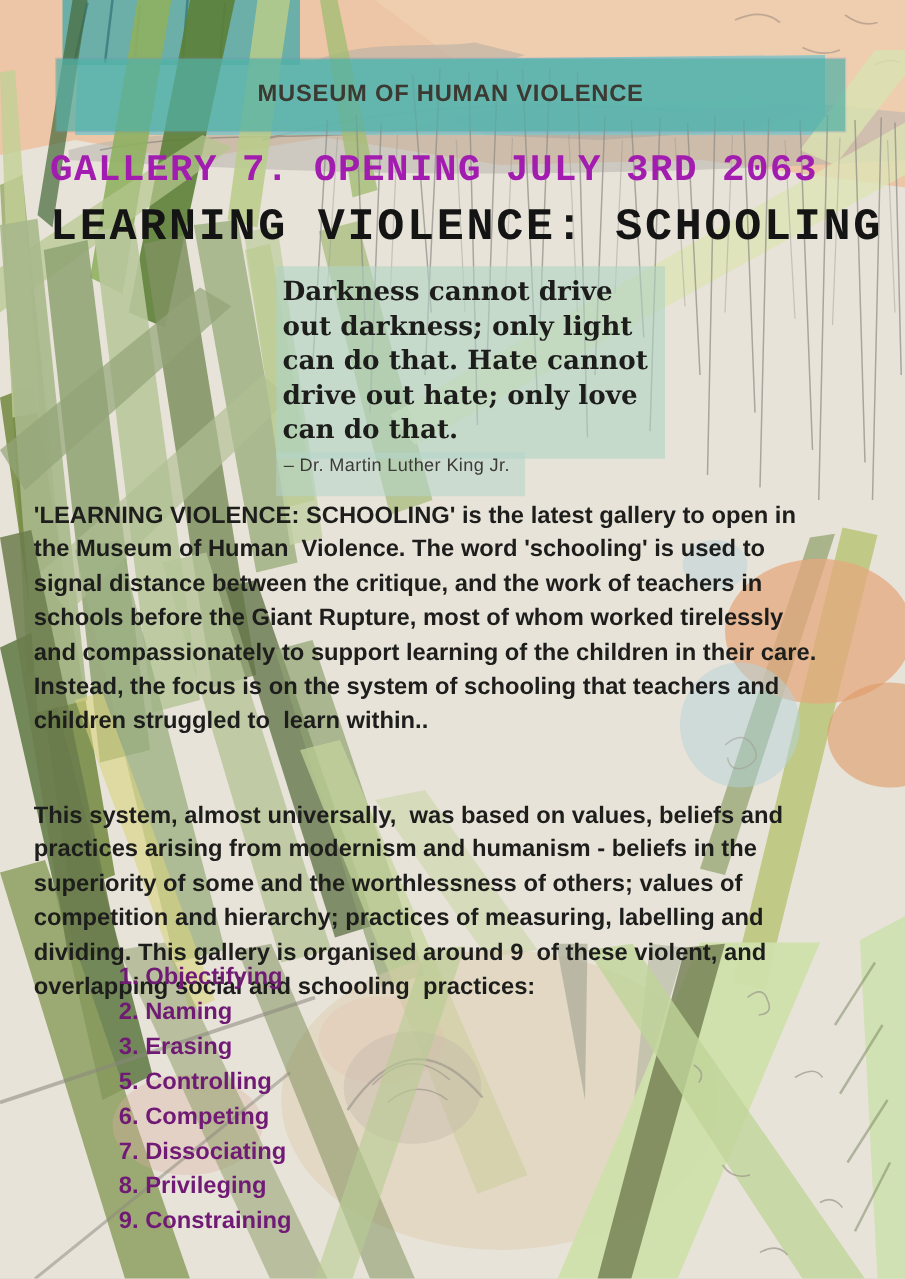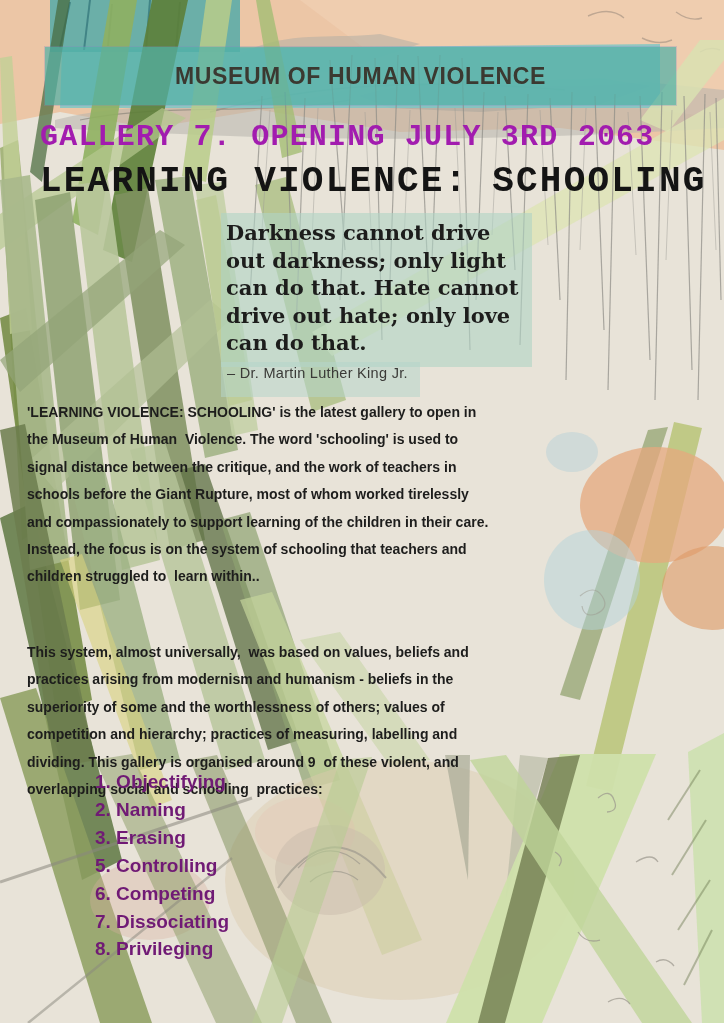--- a/index.html
+++ b/index.html
@@ -9,21 +9,21 @@
   }
   .bg{position:absolute;left:0;top:0;width:724px;height:1023px;display:block;}
 
   .banner{
     position:absolute;left:45px;top:47px;width:631px;height:58px;
     background:rgba(82,176,166,0.72);
     outline:1px solid rgba(125,135,195,0.28);
     display:flex;align-items:center;justify-content:center;
   }
   .banner-label{
-    font-size:23px;font-weight:bold;letter-spacing:0.6px;color:#3b3931;
+    font-size:19px;font-weight:bold;letter-spacing:0.6px;color:#3b3931;
   }
 
   .title1{
     position:absolute;left:40px;top:120px;margin:0;
     font-family:"Liberation Mono",monospace;font-weight:bold;
     font-size:30px;letter-spacing:1.2px;color:#a21caf;white-space:pre;
   }
   .title2{
     position:absolute;left:40px;top:161px;margin:0;
     font-family:"Liberation Mono",monospace;font-weight:bold;
@@ -39,21 +39,21 @@
   }
   .attribution{
     position:absolute;left:221px;top:362px;margin:0;display:inline-block;
     font-size:14.5px;color:#3a3a37;letter-spacing:0.3px;
     background:rgba(180,214,203,0.55);
     padding:3px 12px 16px 6px;white-space:pre;
   }
 
   .bodytext{
     position:absolute;left:27px;margin:0;width:684px;
-    font-size:14px;line-height:27.4px;font-weight:bold;color:#1d1d1c;
+    font-size:19px;line-height:27.4px;font-weight:bold;color:#1d1d1c;
     white-space:pre-wrap;
   }
   .p1{top:399px;}
   .p2{top:591px;margin-top:48px;}
 
   .practices{
     position:absolute;left:84px;top:757px;margin:11px;padding:0;list-style:none;
     font-size:19px;line-height:27.9px;font-weight:bold;color:#701a75;
   }
 </style>
@@ -248,15 +248,16 @@
 overlapping social and schooling  practices:</p>
 
   <ol class="practices">
     <li>1. Objectifying</li>
     <li>2. Naming</li>
     <li>3. Erasing</li>
     <li>5. Controlling</li>
     <li>6. Competing</li>
     <li>7. Dissociating</li>
     <li>8. Privileging</li>
+    <li>9. Constraining</li>
   </ol>
 
 </div>
 
 </body></html>

